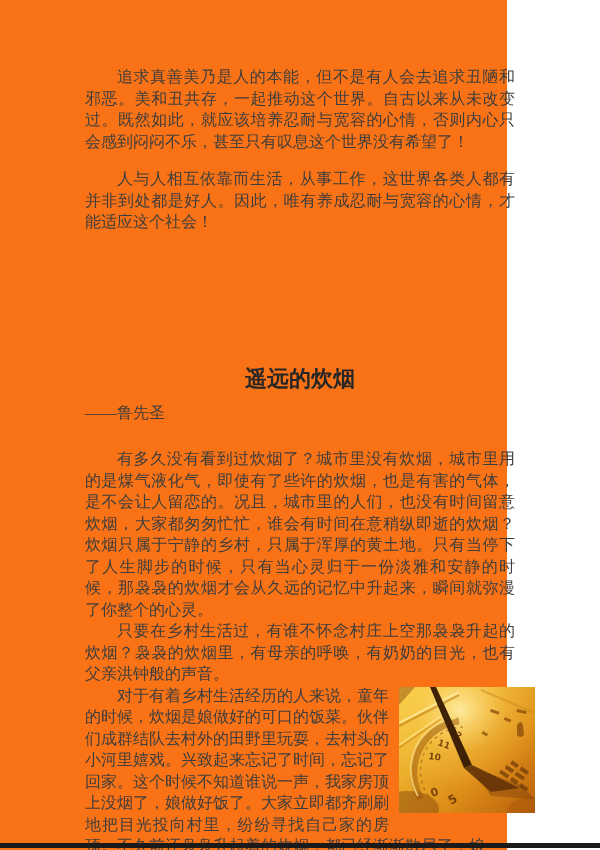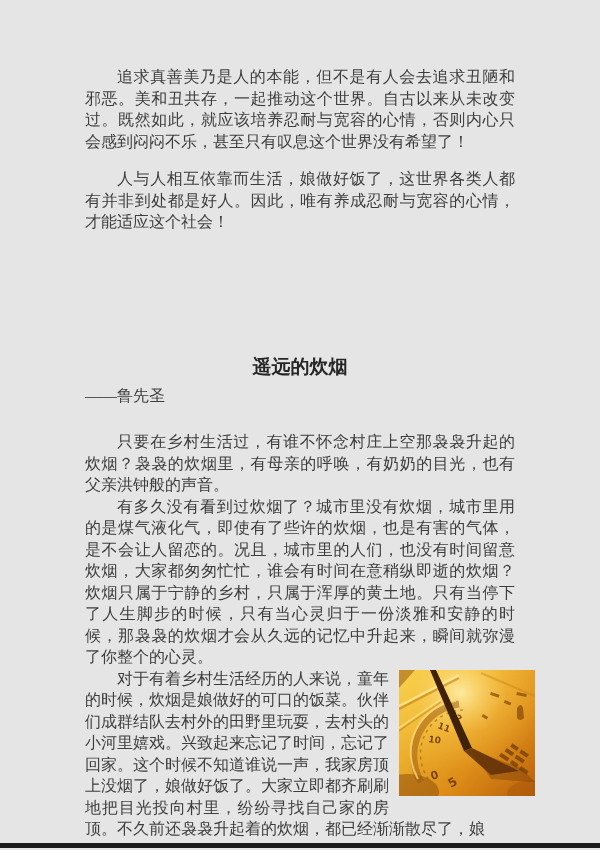--- a/index.html
+++ b/index.html
@@ -4,43 +4,43 @@
 <style>
   html,body{margin:0;padding:0;}
   body{
     width:600px;height:850px;
     background:#ffffff;
     font-family:"Liberation Serif","DejaVu Serif",serif;
     overflow:hidden;
   }
   .page{
     position:relative;
-    width:600px;height:850px;
-    background:#e5e5e5;
+    width:507px;height:850px;
+    background:#f97316;
   }
   .text-col{
     position:absolute;
     left:85px;
     width:430px;
     color:#3d3d3d;
     font-size:16px;
     line-height:21.5px;
     text-align:justify;
   }
   .passage1{ top:66px; }
   .passage1 p{ margin:0; text-indent:2em; }
   .passage1 p + p{ margin-top:16px; }
 
   .passage2{ top:356px; }
   .p2-title{
     text-align:center;
     font-weight:bold;
-    font-size:19px;
+    font-size:22px;
     color:#262626;
-    margin:0;
+    margin:12px;
   }
   .p2-author{
     text-align:left;
     padding-right:10px;
     margin:7px 0 0 0;
     color:#3d3d3d;
   }
   .p2-body{ margin-top:25px; }
   .p2-body p{ margin:0; text-indent:2em; }
 
@@ -60,30 +60,30 @@
     background:#1b1b1b;
   }
 </style>
 </head>
 <body>
 
 <div class="page">
 
   <div class="text-col passage1">
     <p>追求真善美乃是人的本能，但不是有人会去追求丑陋和邪恶。美和丑共存，一起推动这个世界。自古以来从未改变过。既然如此，就应该培养忍耐与宽容的心情，否则内心只会感到闷闷不乐，甚至只有叹息这个世界没有希望了！</p>
-    <p>人与人相互依靠而生活，娘做好饭了，这世界各类人都有并非到处都是好人。因此，唯有养成忍耐与宽容的心情，才能适应这个社会！</p>
+    <p>人与人相互依靠而生活，从事工作，这世界各类人都有并非到处都是好人。因此，唯有养成忍耐与宽容的心情，才能适应这个社会！</p>
   </div>
 
   <div class="text-col passage2">
     <p class="p2-title">遥远的炊烟</p>
     <p class="p2-author">——鲁先圣</p>
 
     <div class="p2-body">
+      <p>有多久没有看到过炊烟了？城市里没有炊烟，城市里用的是煤气液化气，即使有了些许的炊烟，也是有害的气体，是不会让人留恋的。况且，城市里的人们，也没有时间留意炊烟，大家都匆匆忙忙，谁会有时间在意稍纵即逝的炊烟？炊烟只属于宁静的乡村，只属于浑厚的黄土地。只有当停下了人生脚步的时候，只有当心灵归于一份淡雅和安静的时候，那袅袅的炊烟才会从久远的记忆中升起来，瞬间就弥漫了你整个的心灵。</p>
       <p>只要在乡村生活过，有谁不怀念村庄上空那袅袅升起的炊烟？袅袅的炊烟里，有母亲的呼唤，有奶奶的目光，也有父亲洪钟般的声音。</p>
-      <p>有多久没有看到过炊烟了？城市里没有炊烟，城市里用的是煤气液化气，即使有了些许的炊烟，也是有害的气体，是不会让人留恋的。况且，城市里的人们，也没有时间留意炊烟，大家都匆匆忙忙，谁会有时间在意稍纵即逝的炊烟？炊烟只属于宁静的乡村，只属于浑厚的黄土地。只有当停下了人生脚步的时候，只有当心灵归于一份淡雅和安静的时候，那袅袅的炊烟才会从久远的记忆中升起来，瞬间就弥漫了你整个的心灵。</p>
       <p>
         <span class="photo-float">
           <svg viewBox="0 0 136 126" xmlns="http://www.w3.org/2000/svg">
             <defs>
               <linearGradient id="sandGrad" x1="0" y1="0" x2="1" y2="1">
                 <stop offset="0%" stop-color="#f7d24b"></stop>
                 <stop offset="35%" stop-color="#edb02d"></stop>
                 <stop offset="65%" stop-color="#dd8d18"></stop>
                 <stop offset="100%" stop-color="#b85f0b"></stop>
               </linearGradient>

